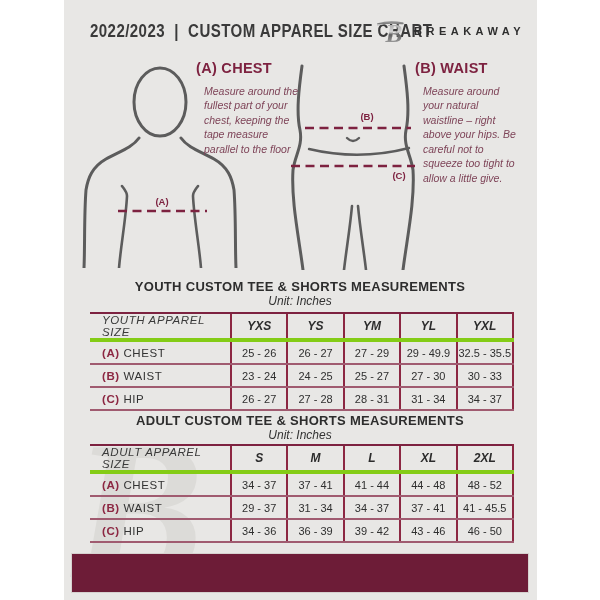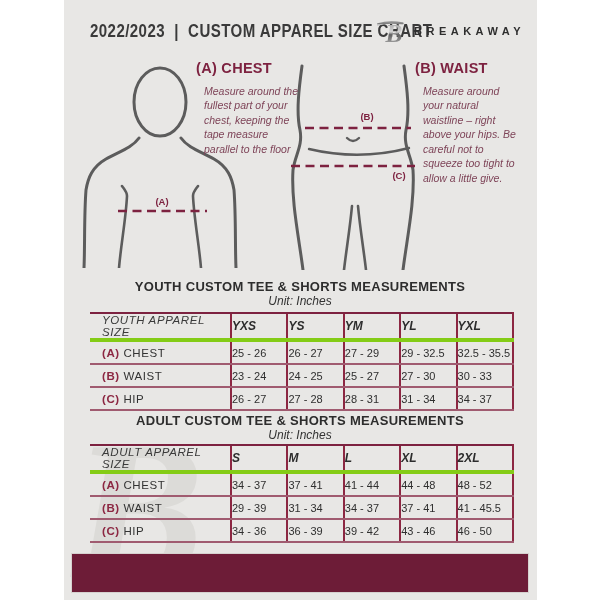--- a/index.html
+++ b/index.html
@@ -30,21 +30,21 @@
   .tbl-title{position:absolute;left:90px;width:420px;text-align:center;font-size:13px;
              font-weight:700;color:#2d2d2d;letter-spacing:.3px;z-index:2;}
   .tbl-unit{position:absolute;left:90px;width:420px;text-align:center;font-size:12px;
             font-style:italic;color:#333;z-index:2;}
 
   
   table.size-table{position:absolute;left:90px;width:424px;border-collapse:collapse;
                    table-layout:fixed;z-index:2;background:transparent;}
   .size-table col.c-label{width:140px;}
   .size-table col.c-size{width:56px;}
-  .size-table th,.size-table td{padding:0;border-bottom:2px solid #a05b70;text-align:left;
+  .size-table th,.size-table td{padding:0;border-bottom:2px solid #a05b70;text-align:center;
                    font-size:11px;color:#2f2f2f;}
   .size-table thead th{height:23px;border-top:2.5px solid #7d2240;border-bottom:4px solid #84cc16;font-style:italic;}
   .size-table tbody td{height:21px;}
   .size-table th.size-head{font-weight:700;font-size:12px;color:#2c2c2c;}
   .size-table .lbl-col{text-align:left;padding-left:12px;letter-spacing:.6px;}
   .size-table thead .lbl-col{font-weight:400;font-size:11.5px;color:#3a3a3a;}
   .size-table th:not(.lbl-col),.size-table td:not(.lbl-col){border-left:2px solid #8c2742;}
   .size-table th:last-child,.size-table td:last-child{border-right:2px solid #8c2742;}
   .row-prefix{font-weight:700;color:#8c2742;font-size:11.5px;}
   .row-label{font-size:11.5px;color:#333;text-align:center;}
@@ -134,21 +134,21 @@
         <th class="size-head">YL</th>
         <th class="size-head">YXL</th>
       </tr>
     </thead>
     <tbody>
       <tr>
         <td class="lbl-col"><span class="row-prefix">(A)</span> <span class="row-label">CHEST</span></td>
         <td>25 - 26</td>
         <td>26 - 27</td>
         <td>27 - 29</td>
-        <td>29 - 32.5</td>
+        <td>29 - 49.9</td>
         <td>32.5 - 35.5</td>
       </tr>
       <tr>
         <td class="lbl-col"><span class="row-prefix">(B)</span> <span class="row-label">WAIST</span></td>
         <td>23 - 24</td>
         <td>24 - 25</td>
         <td>25 - 27</td>
         <td>27 - 30</td>
         <td>30 - 33</td>
       </tr>
@@ -188,21 +188,21 @@
       <tr>
         <td class="lbl-col"><span class="row-prefix">(A)</span> <span class="row-label">CHEST</span></td>
         <td>34 - 37</td>
         <td>37 - 41</td>
         <td>41 - 44</td>
         <td>44 - 48</td>
         <td>48 - 52</td>
       </tr>
       <tr>
         <td class="lbl-col"><span class="row-prefix">(B)</span> <span class="row-label">WAIST</span></td>
-        <td>29 - 39</td>
+        <td>29 - 37</td>
         <td>31 - 34</td>
         <td>34 - 37</td>
         <td>37 - 41</td>
         <td>41 - 45.5</td>
       </tr>
       <tr>
         <td class="lbl-col"><span class="row-prefix">(C)</span> <span class="row-label">HIP</span></td>
         <td>34 - 36</td>
         <td>36 - 39</td>
         <td>39 - 42</td>

